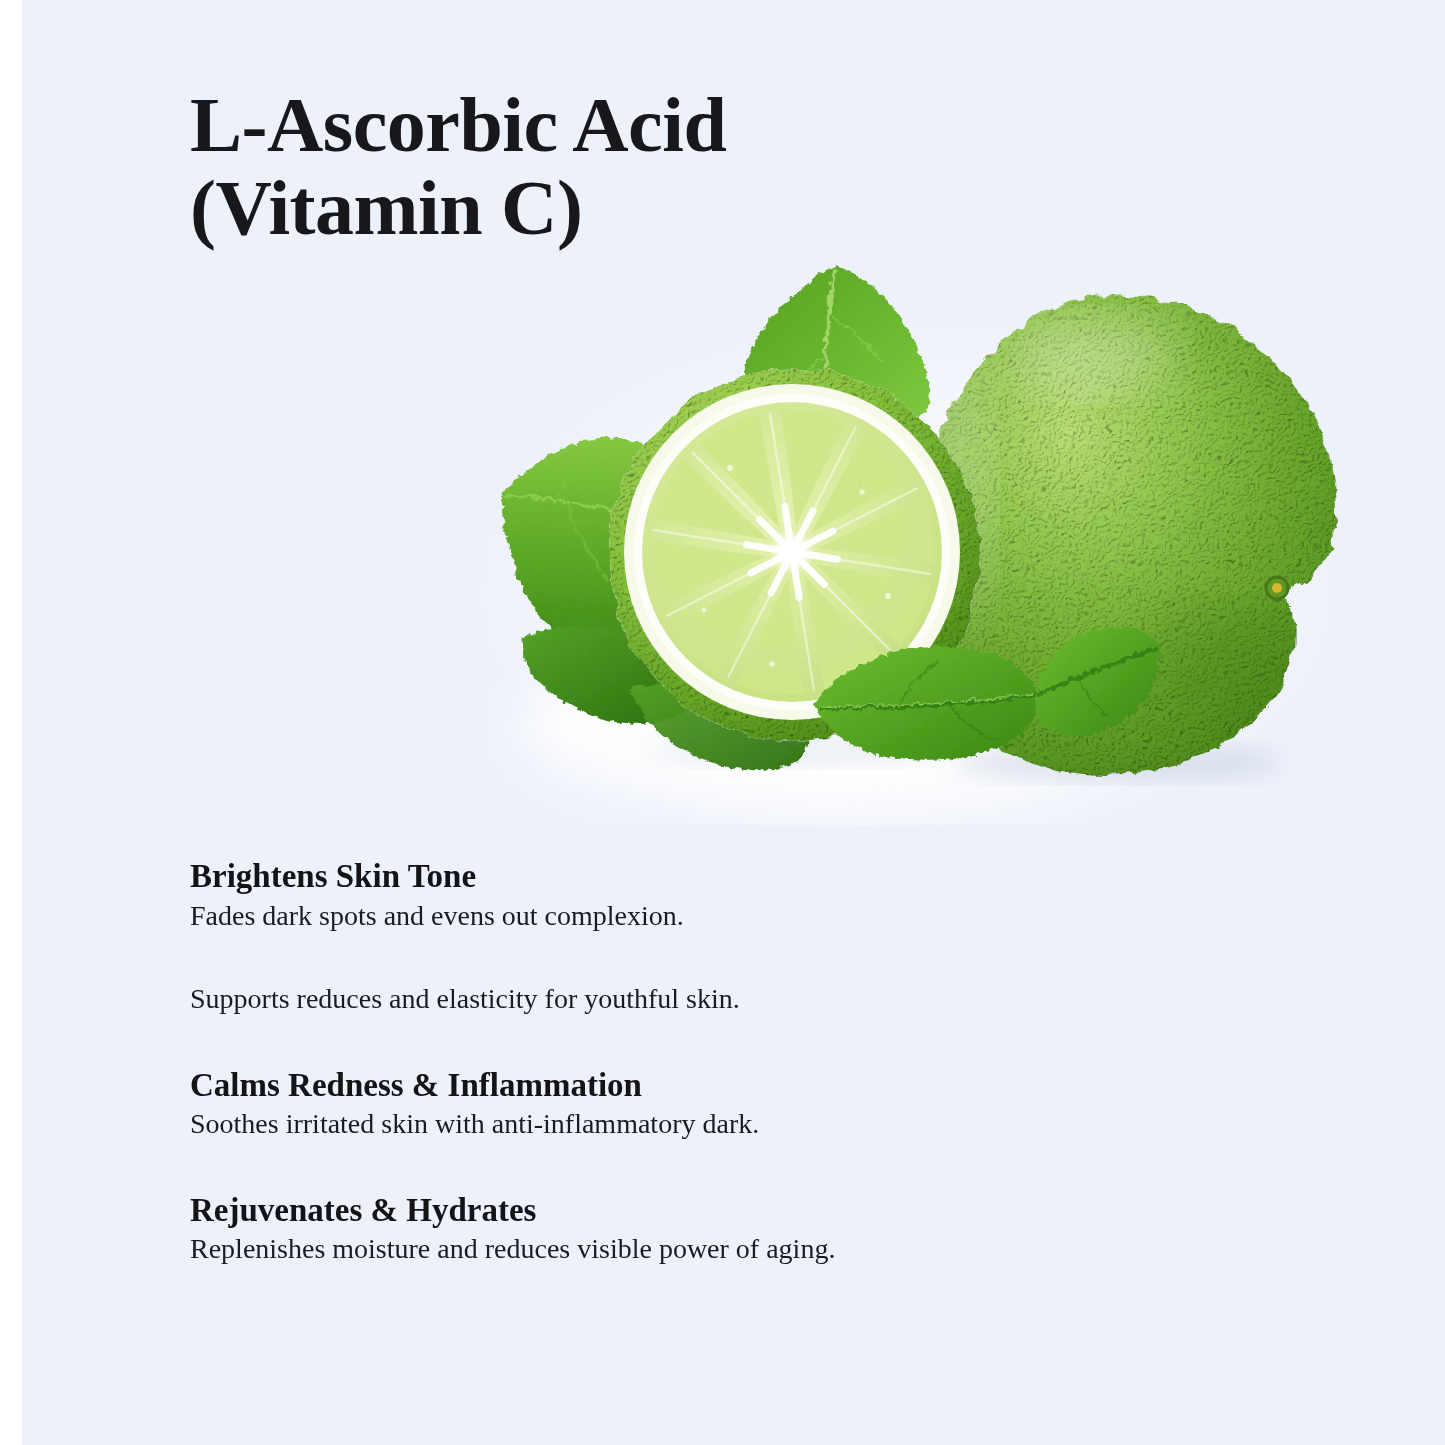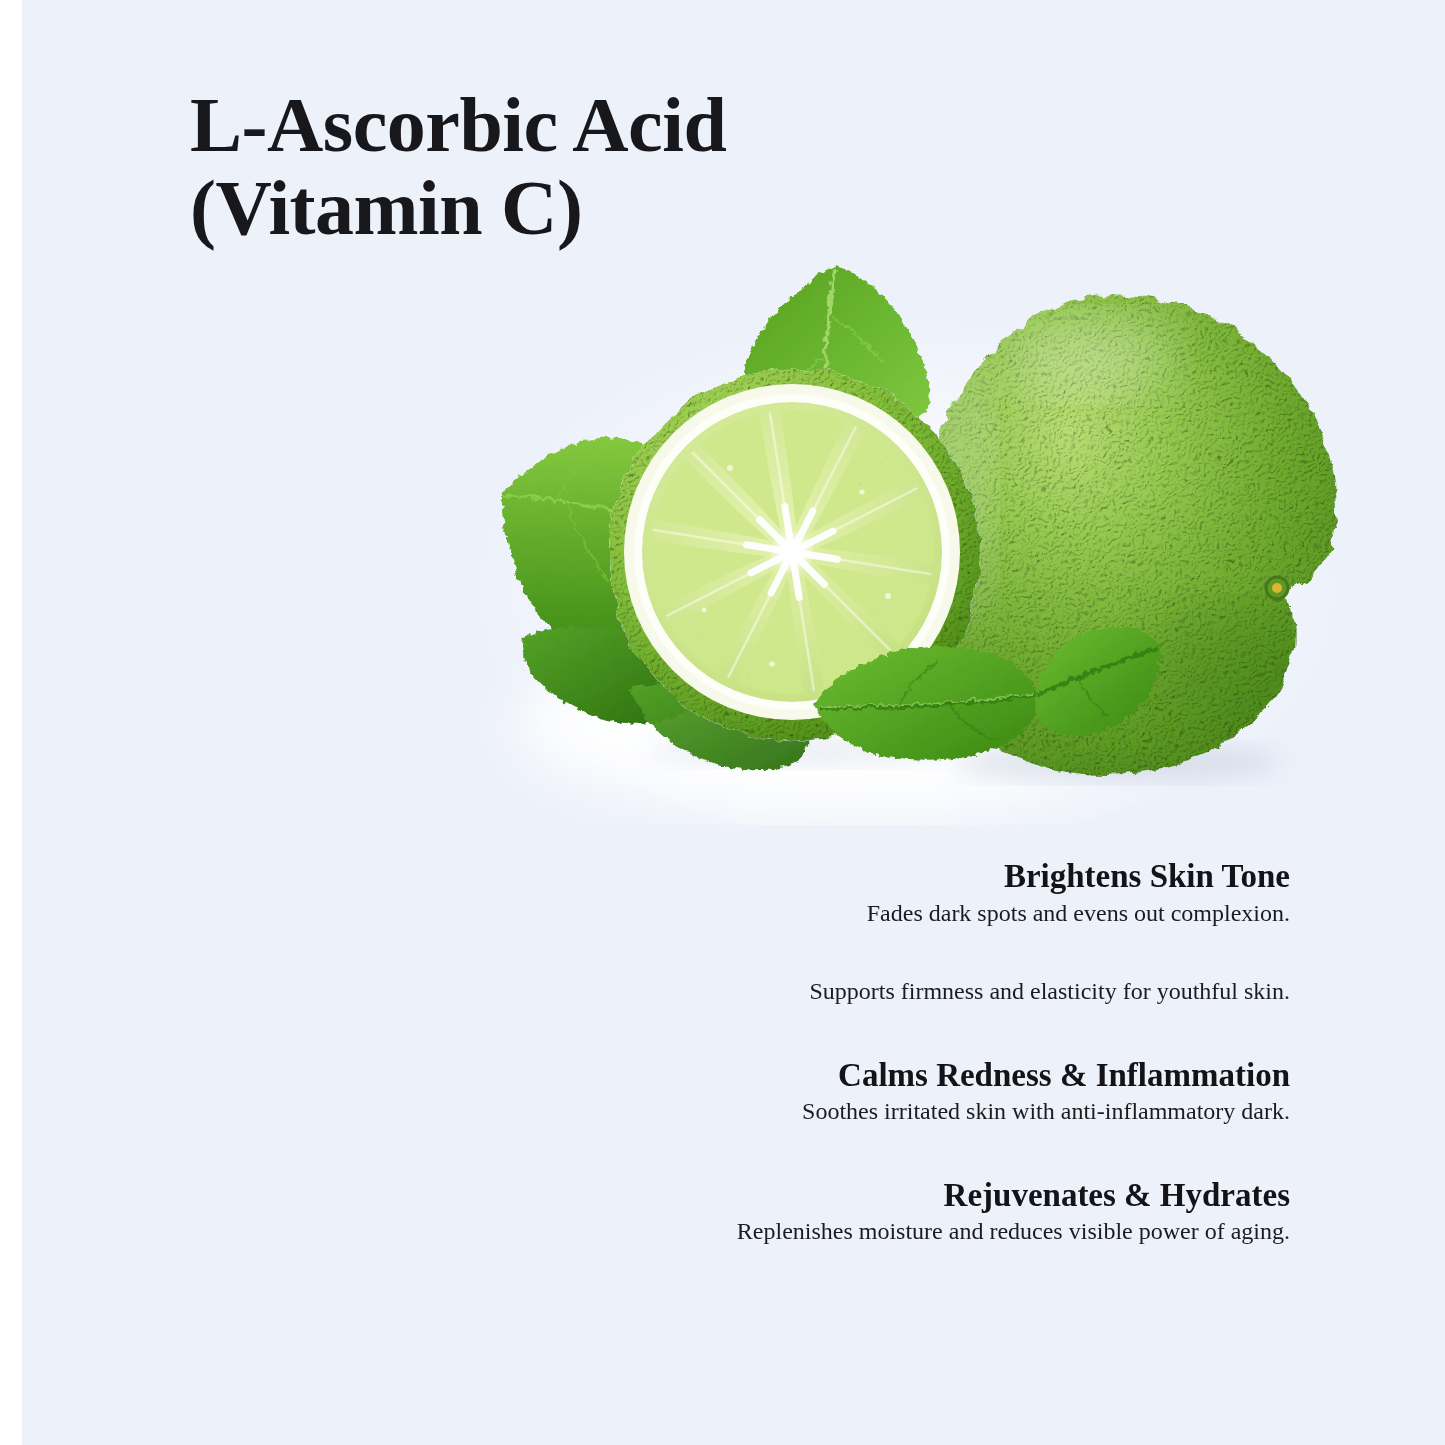--- a/index.html
+++ b/index.html
@@ -3,23 +3,23 @@
 <meta charset="utf-8">
 <style>
   html,body{margin:0;padding:0;}
   .canvas{position:relative;width:1445px;height:1445px;background:#edf1fa;overflow:hidden;
           font-family:"Liberation Serif",serif;margin-left:22px;}
   .title{position:absolute;left:168px;top:84px;margin:0;
          font-weight:700;font-size:78px;line-height:1.06;letter-spacing:-0.5px;color:#17171c;}
   .title span{display:block;}
   .art{position:absolute;left:455px;top:235px;width:870px;height:590px;}
   .benefits{position:absolute;left:168px;top:856px;width:1100px;}
-  .benefit{margin:0 0 48px 0;text-align:right;}
+  .benefit{margin:0 0 48px 0;}
   .benefit h3{margin:0;font-weight:700;font-size:33px;line-height:1.26;color:#141418;}
-  .benefit p{margin:0;font-weight:400;font-size:24px;line-height:1.27;color:#1b1b20;}
+  .benefit p{margin:0;font-weight:400;font-size:28px;line-height:1.27;color:#1b1b20;}
 </style>
 </head>
 <body>
 
 <div class="canvas">
 
   <h1 class="title">
     <span>L-Ascorbic Acid</span>
     <span>(Vitamin C)</span>
   </h1>
@@ -219,21 +219,21 @@
       <path d="M420,470 C430,450 444,434 460,424 M470,468 C484,486 500,498 518,504 M600,440 C606,456 616,470 630,480" fill="none" stroke="#2f7a10" stroke-width="2" opacity="0.5"></path>
     </g>
   </svg>
 
   <div class="benefits">
     <div class="benefit">
       <h3>Brightens Skin Tone</h3>
       <p>Fades dark spots and evens out complexion.</p>
     </div>
     <div class="benefit">
-      <p>Supports firmness and elasticity for youthful skin.</p>
+      <p>Supports reduces and elasticity for youthful skin.</p>
     </div>
     <div class="benefit">
       <h3>Calms Redness &amp; Inflammation</h3>
       <p>Soothes irritated skin with anti-inflammatory dark.</p>
     </div>
     <div class="benefit">
       <h3>Rejuvenates &amp; Hydrates</h3>
       <p>Replenishes moisture and reduces visible power of aging.</p>
     </div>
   </div>

